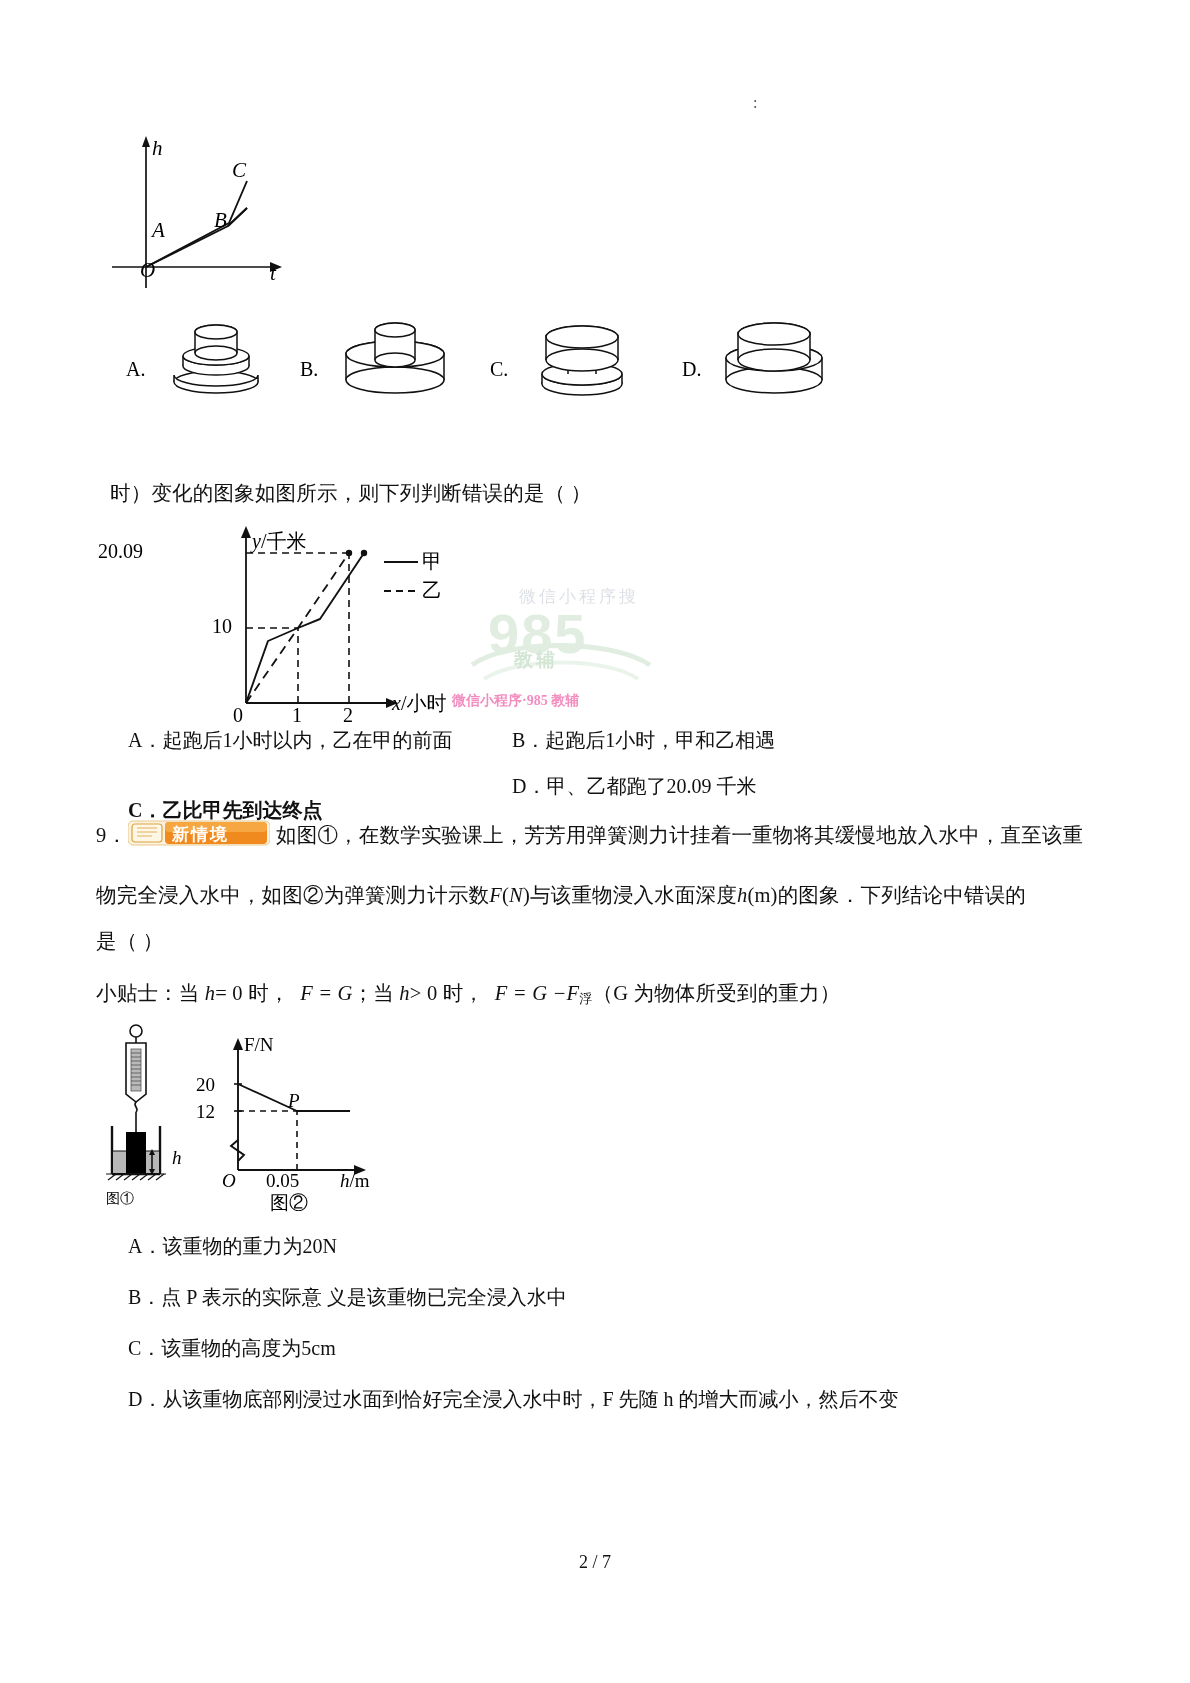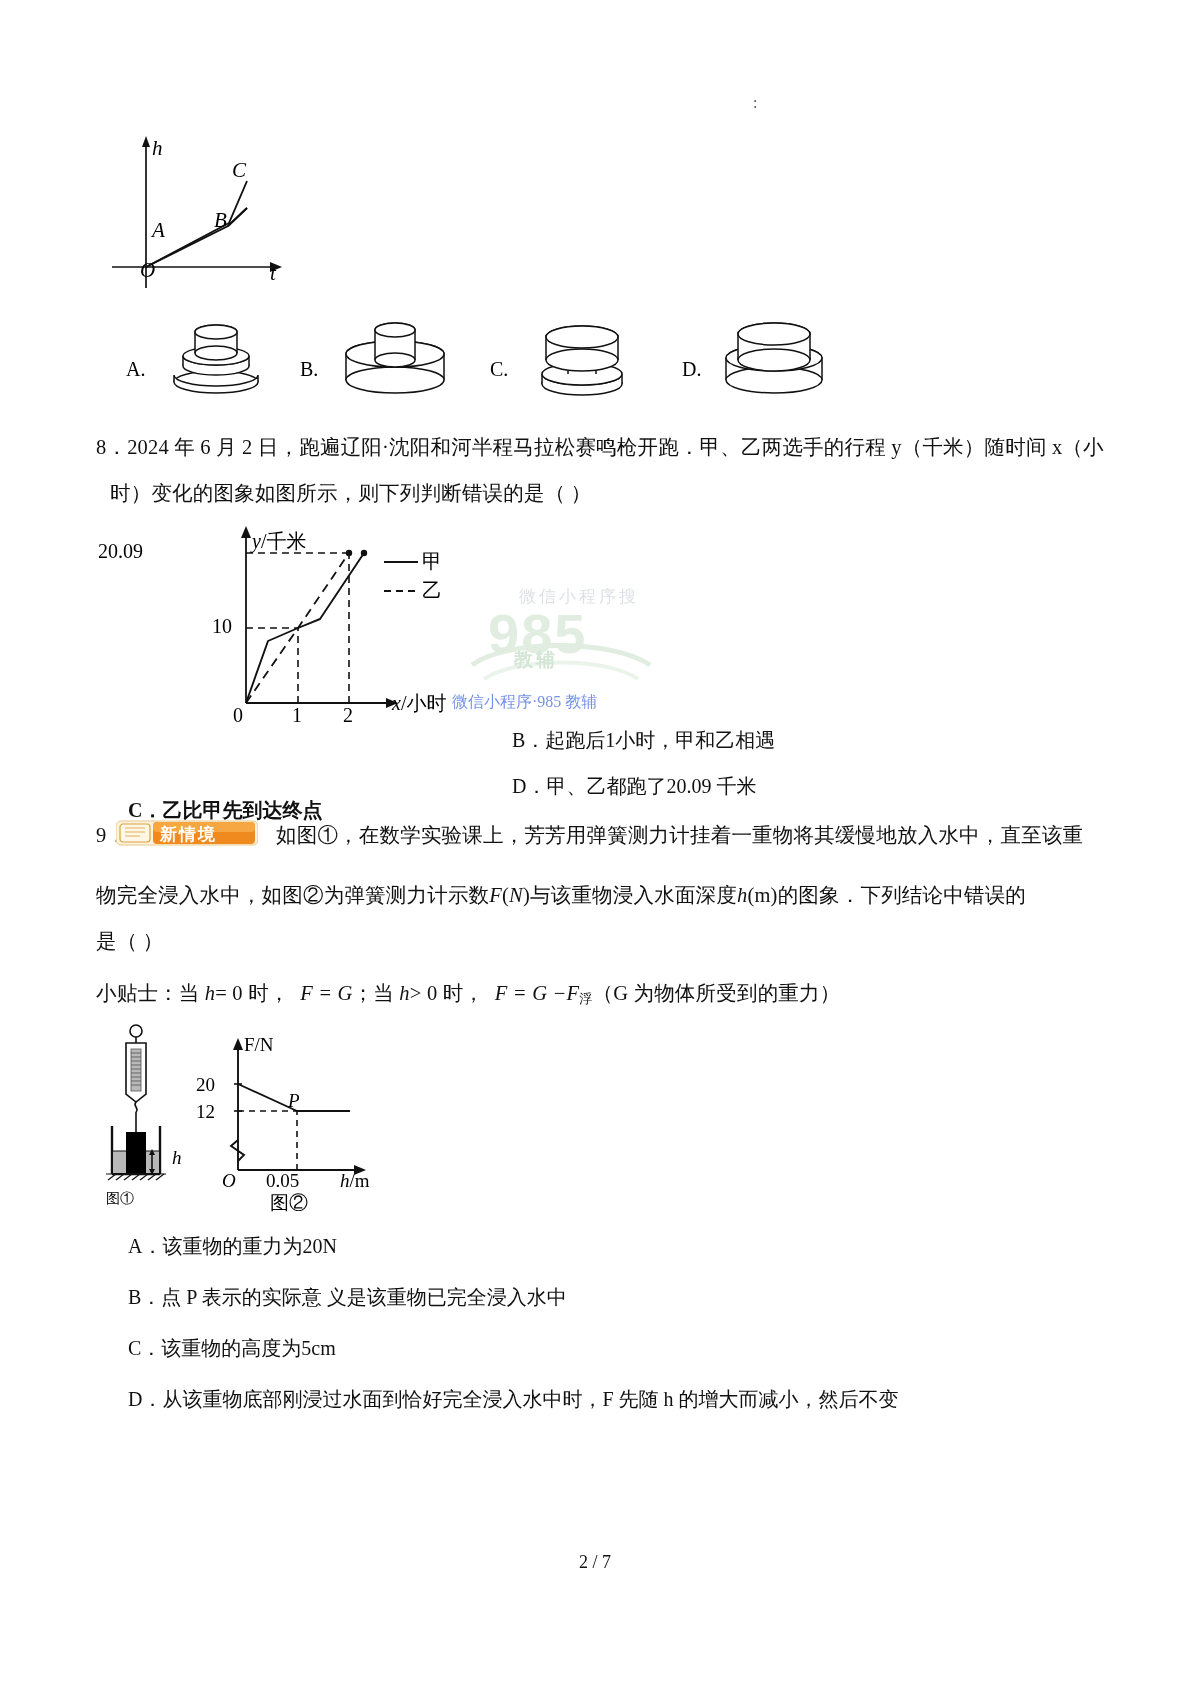--- a/index.html
+++ b/index.html
@@ -88,29 +88,30 @@
     left: 62px; top: 62px;
     font-family: "Liberation Sans", sans-serif;
     font-size: 19px;
     font-weight: bold;
     color: #b9d6bb;
     letter-spacing: 3px;
   }
   #wm-bottom {
     position: absolute;
     left: 0px; top: 107px;
-    font-size: 16px;
-    color: #1d4ed8;
+    font-size: 14px;
+    color: #ec4899;
     white-space: nowrap;
+    font-weight: bold;
   }
 
   
   #badge {
     position: absolute;
-    left: 116px;
+    left: 128px;
     top: 818px;
     width: 158px;
     height: 30px;
   }
 
   
   #fig9 { position: absolute; left: 98px; top: 1022px; width: 300px; height: 190px; }
 
   #footer {
     position: absolute;
@@ -209,21 +210,20 @@
       <path d="M14,62 L14,40 A48,13 0 0 1 110,40 L110,62" fill="#fff" stroke="#111" stroke-width="1.5"></path>
       <ellipse cx="62" cy="62" rx="48" ry="13" fill="#fff" stroke="#111" stroke-width="1.5"></ellipse>
       <ellipse cx="62" cy="40" rx="48" ry="13" fill="#fff" stroke="#111" stroke-width="1.5"></ellipse>
 
       <path d="M26,42 L26,16 A36,11 0 0 1 98,16 L98,42" fill="#fff" stroke="#111" stroke-width="1.5"></path>
       <ellipse cx="62" cy="42" rx="36" ry="11" fill="#fff" stroke="#111" stroke-width="1.5"></ellipse>
       <ellipse cx="62" cy="16" rx="36" ry="11" fill="#fff" stroke="#111" stroke-width="1.5"></ellipse>
     </svg>
   </div>
 
-  <div class="qtext" style="left:96px; top:432px;">8．2024 年 6 月 2 日，跑遍辽阳·沈阳和河半程马拉松赛鸣枪开跑．甲、乙两选手的行程 y（千米）随时间 x（小</div>
   <div class="qtext" style="left:110px; top:478px;">时）变化的图象如图所示，则下列判断错误的是（    ）</div>
 
   <div id="fig8">
     <svg width="420" height="215" viewBox="0 0 420 215">
 
       <line x1="150" y1="195" x2="150" y2="26" stroke="#111" stroke-width="1.8"></line>
       <polygon points="150,18 145,30 155,30" fill="#111"></polygon>
 
       <line x1="150" y1="195" x2="292" y2="195" stroke="#111" stroke-width="1.8"></line>
       <polygon points="302,195 290,190 290,200" fill="#111"></polygon>
@@ -265,20 +265,21 @@
     <div id="wm-top">微信小程序搜</div>
     <svg width="230" height="100" viewBox="0 0 230 100" style="position:absolute;left:10px;top:8px;">
       <path d="M10,72 C45,46 150,46 188,72" fill="none" stroke="#cfe3cf" stroke-width="5"></path>
       <path d="M22,86 C55,64 145,64 176,86" fill="none" stroke="#dfeedf" stroke-width="4"></path>
     </svg>
     <div id="wm-985">985</div>
     <div id="wm-jf">教辅</div>
     <div id="wm-bottom">微信小程序·985 教辅</div>
   </div>
 
+  <div class="opt" style="left:128px; top:726px;">A．起跑后1小时以内，乙在甲的前面</div>
   <div class="opt" style="left:512px; top:726px;">B．起跑后1小时，甲和乙相遇</div>
   <div class="opt" style="left:128px; top:796px;font-weight:bold;">C．乙比甲先到达终点</div>
   <div class="opt" style="left:512px; top:772px;">D．甲、乙都跑了20.09 千米</div>
 
   <div class="qtext" style="left:96px; top:820px;">9．</div>
 
   <div id="badge">
     <svg width="142" height="30" viewBox="0 0 142 30">
       <rect x="0" y="3" width="142" height="24" rx="5" fill="#fdf2df" stroke="#e8c98a" stroke-width="1"></rect>
 

